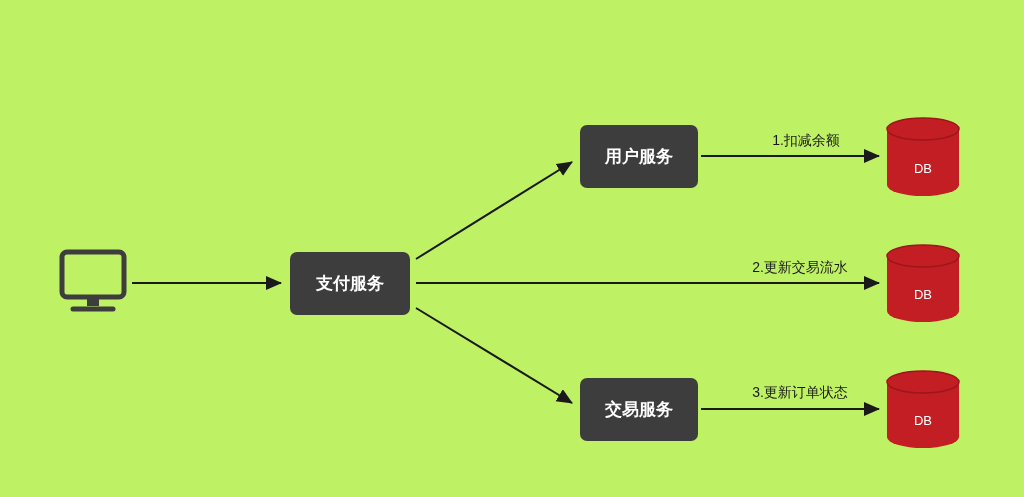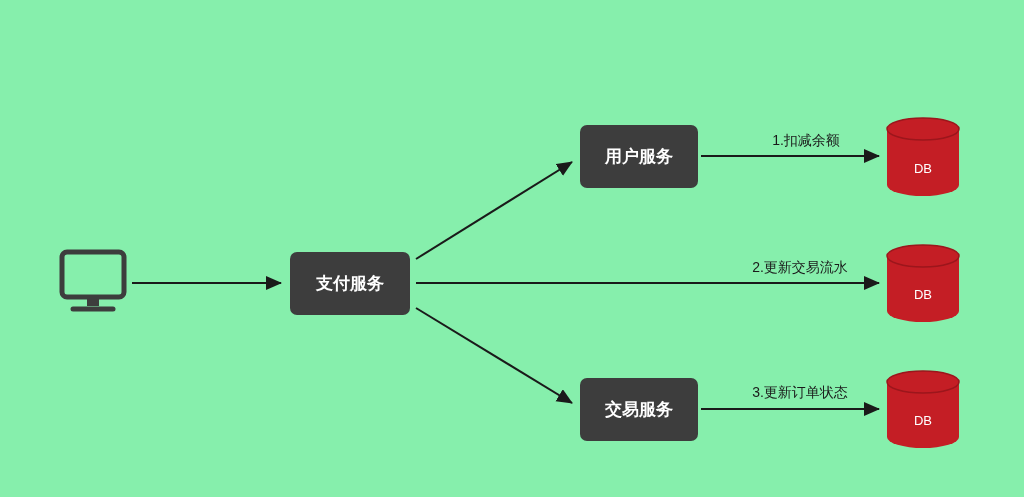--- a/index.html
+++ b/index.html
@@ -5,21 +5,21 @@
   html, body {
     margin: 0;
     padding: 0;
     background: #ffffff;
     font-family: "Liberation Sans", "DejaVu Sans", sans-serif;
   }
   .stage {
     position: relative;
     width: 1024px;
     height: 497px;
-    background: #86efac;
+    background: #bef264;
     overflow: hidden;
   }
   svg { display: block; }
   .edge {
     stroke: #1a1a1a;
     stroke-width: 2;
     fill: none;
   }
   .node-label {
     fill: #ffffff;

